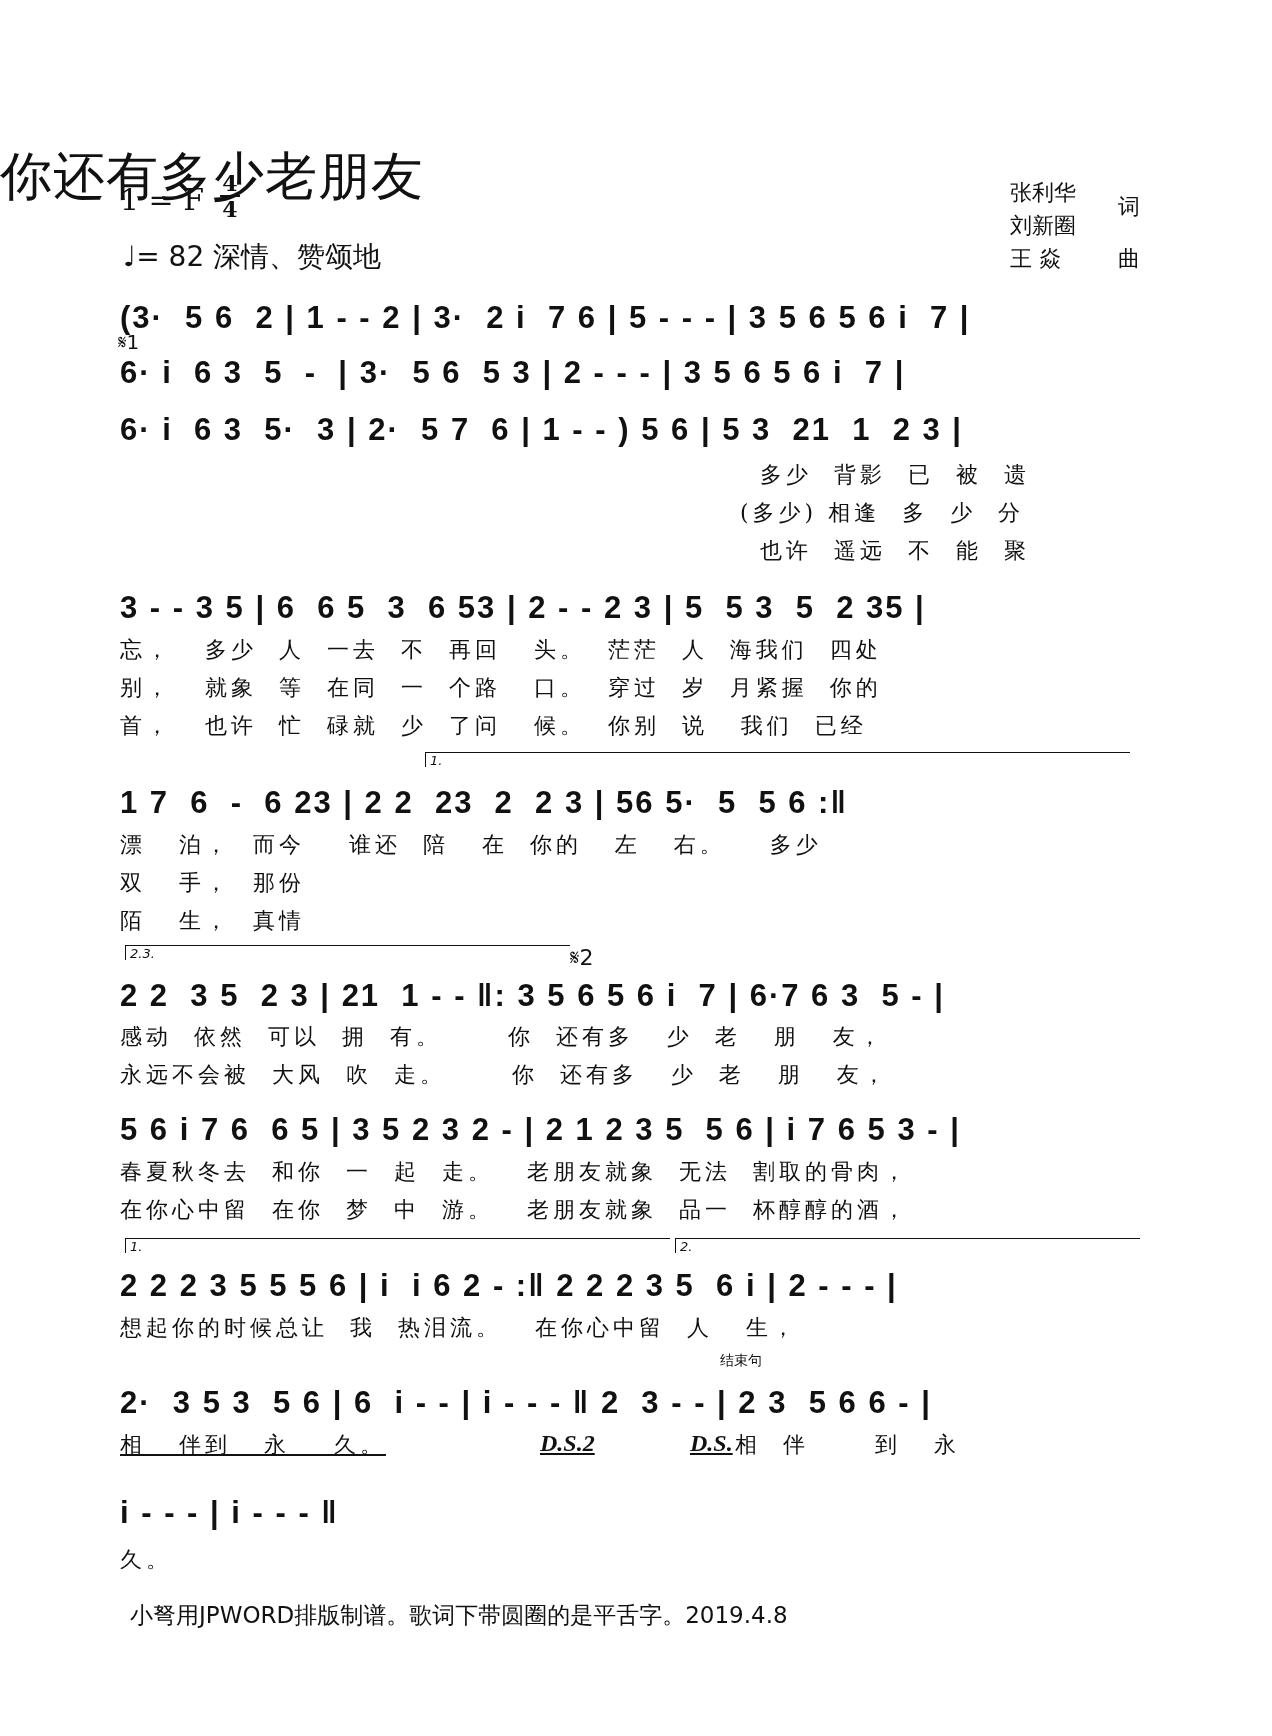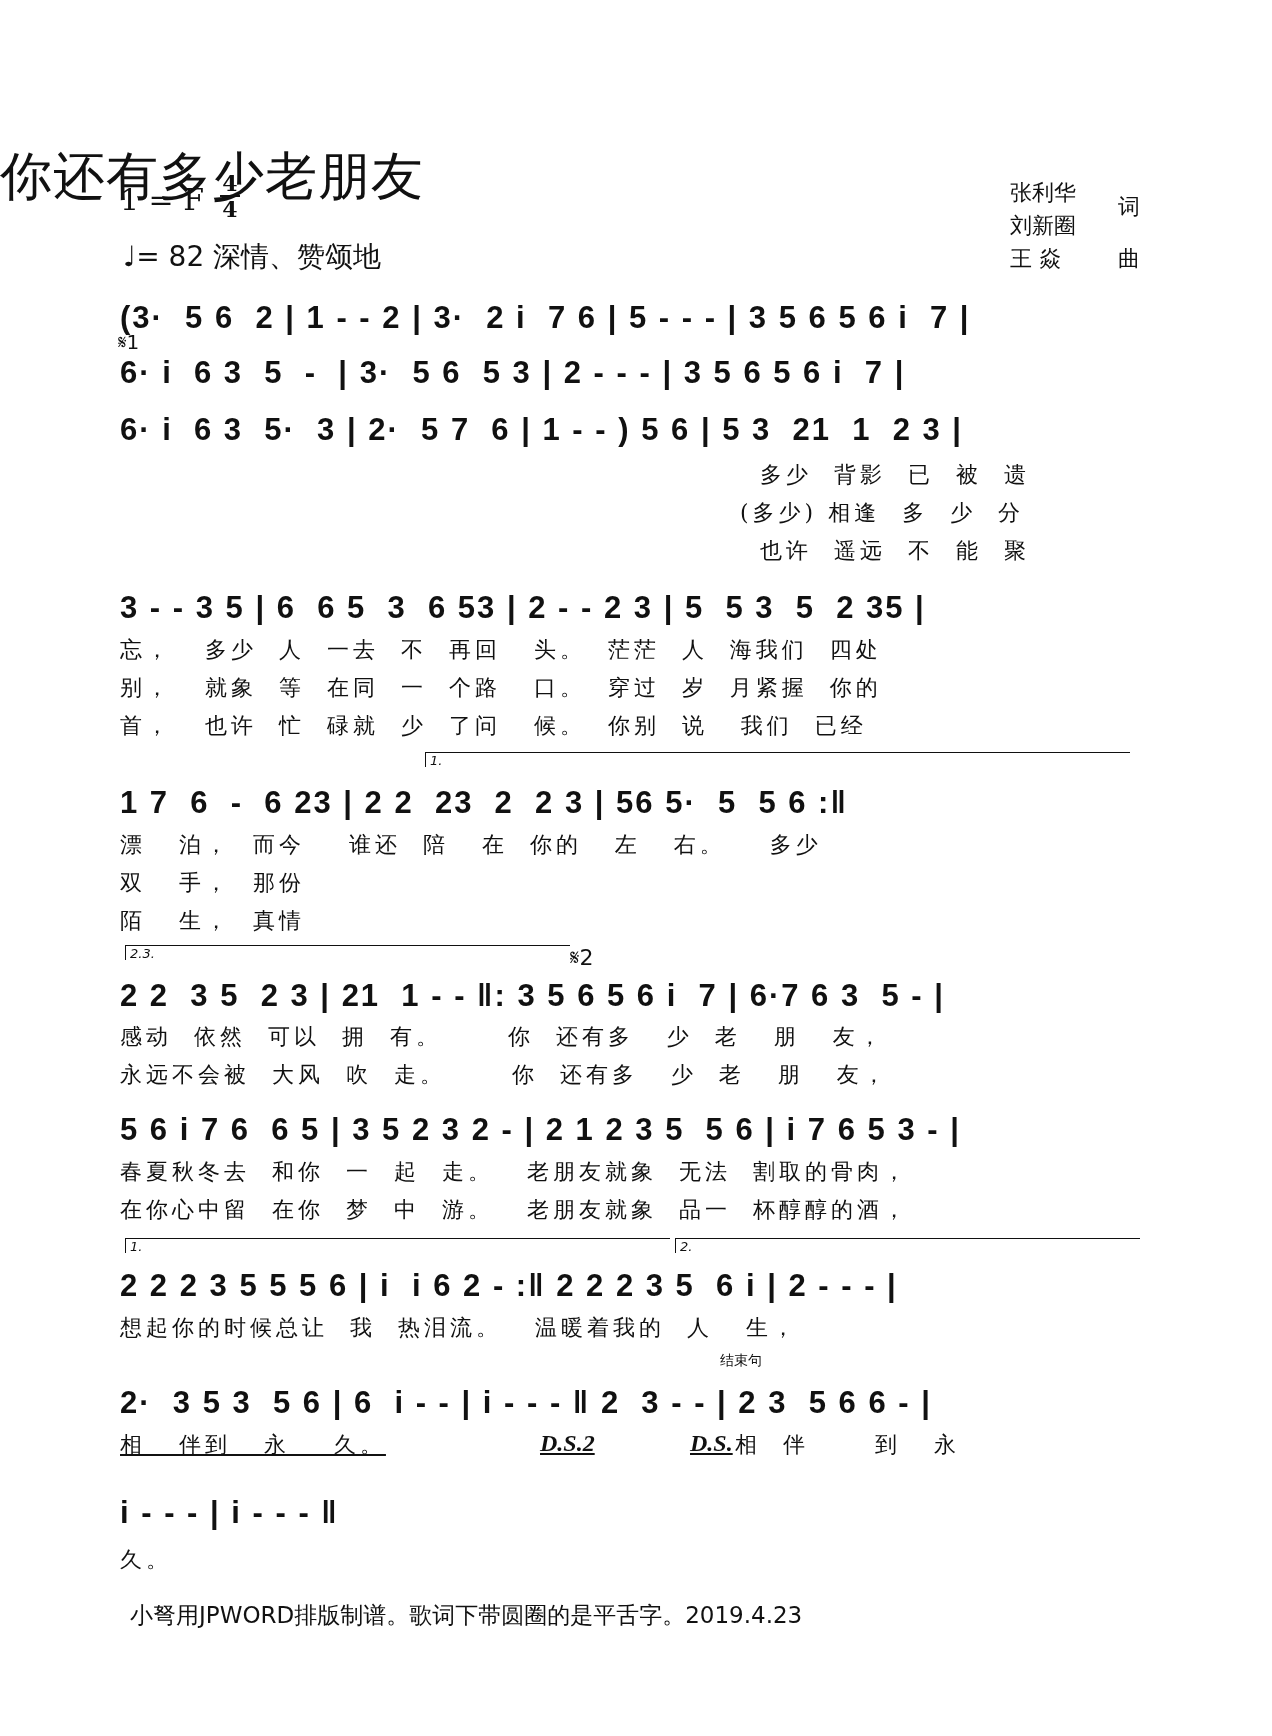--- a/index.html
+++ b/index.html
@@ -62,25 +62,25 @@
 <div class="lyr" style="top:1022px">感动  依然  可以  拥  有。      你  还有多   少  老   朋   友，</div>
 <div class="lyr" style="top:1060px">永远不会被  大风  吹  走。      你  还有多   少  老   朋   友，</div>
 
 <div class="row" style="top:1112px">5 6 i 7 6  6 5 | 3 5 2 3 2 - | 2 1 2 3 5  5 6 | i 7 6 5 3 - |</div>
 <div class="lyr" style="top:1157px">春夏秋冬去  和你  一  起  走。   老朋友就象  无法  割取的骨肉，</div>
 <div class="lyr" style="top:1195px">在你心中留  在你  梦  中  游。   老朋友就象  品一  杯醇醇的酒，</div>
 
 <div class="volta" style="left:125px;top:1238px;width:540px">1.</div>
 <div class="volta" style="left:675px;top:1238px;width:460px">2.</div>
 <div class="row" style="top:1268px">2 2 2 3 5 5 5 6 | i  i 6 2 - :‖ 2 2 2 3 5  6 i | 2 - - - |</div>
-<div class="lyr" style="top:1313px">想起你的时候总让  我  热泪流。   温暖着我的  人   生，</div>
+<div class="lyr" style="top:1313px">想起你的时候总让  我  热泪流。   在你心中留  人   生，</div>
 
 <div style="position:absolute;left:720px;top:1352px;font-size:14px;">结束句</div>
 <div class="row" style="top:1385px">2·  3 5 3  5 6 | 6  i - - | i - - - ‖ 2  3 - - | 2 3  5 6 6 - |</div>
 <div class="lyr" style="top:1430px;text-decoration:underline">相   伴到   永    久。</div>
 <div class="ds" style="left:540px;top:1430px">D.S.2</div>
 <div class="ds" style="left:690px;top:1430px">D.S.</div>
 <div class="lyr" style="left:735px;top:1430px">相  伴      到   永</div>
 
 <div class="row" style="top:1495px">i - - - | i - - - ‖</div>
 <div class="lyr" style="top:1545px">久。</div>
 
-<div class="footer">小弩用JPWORD排版制谱。歌词下带圆圈的是平舌字。2019.4.23</div>
+<div class="footer">小弩用JPWORD排版制谱。歌词下带圆圈的是平舌字。2019.4.8</div>
 
 </body></html>

